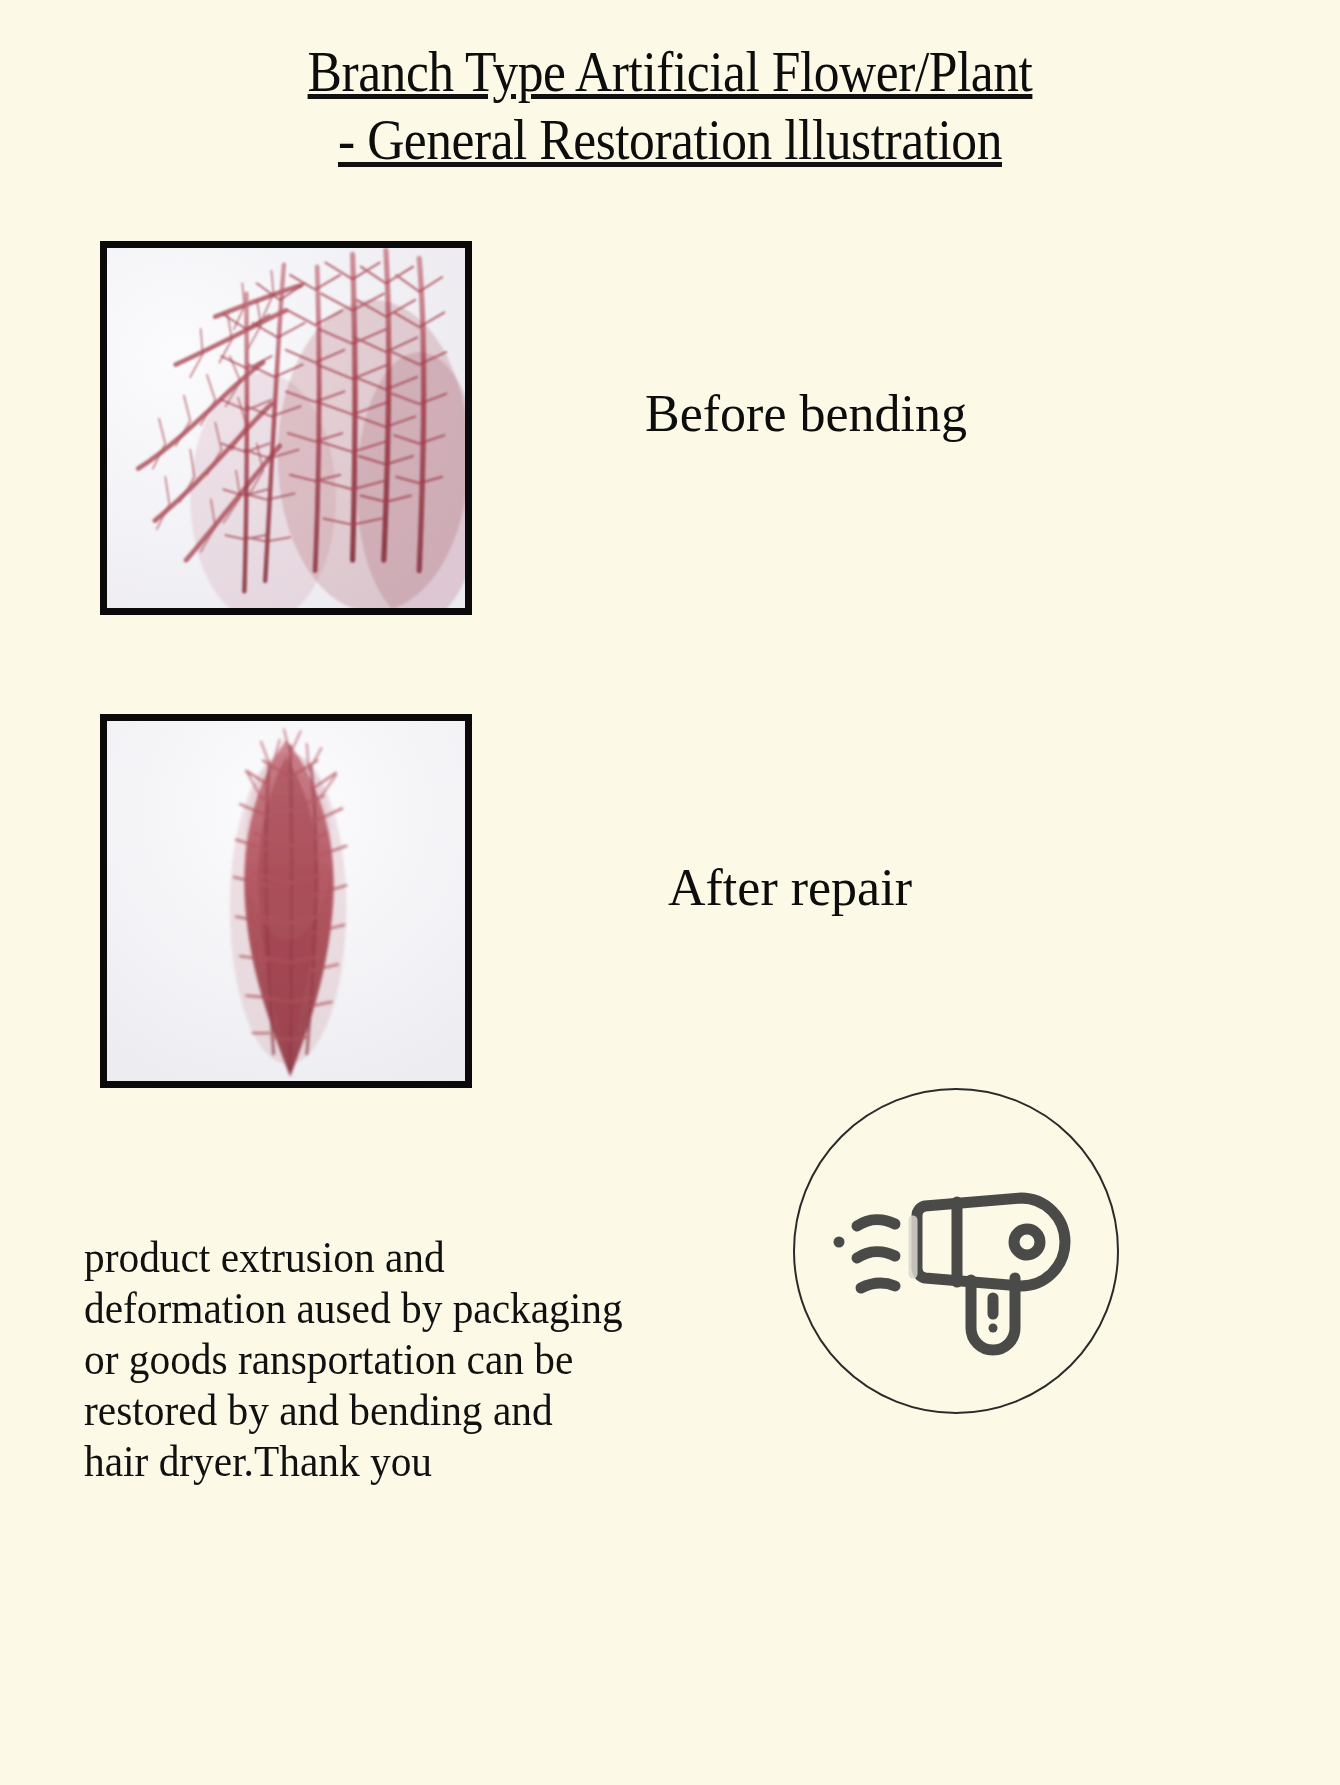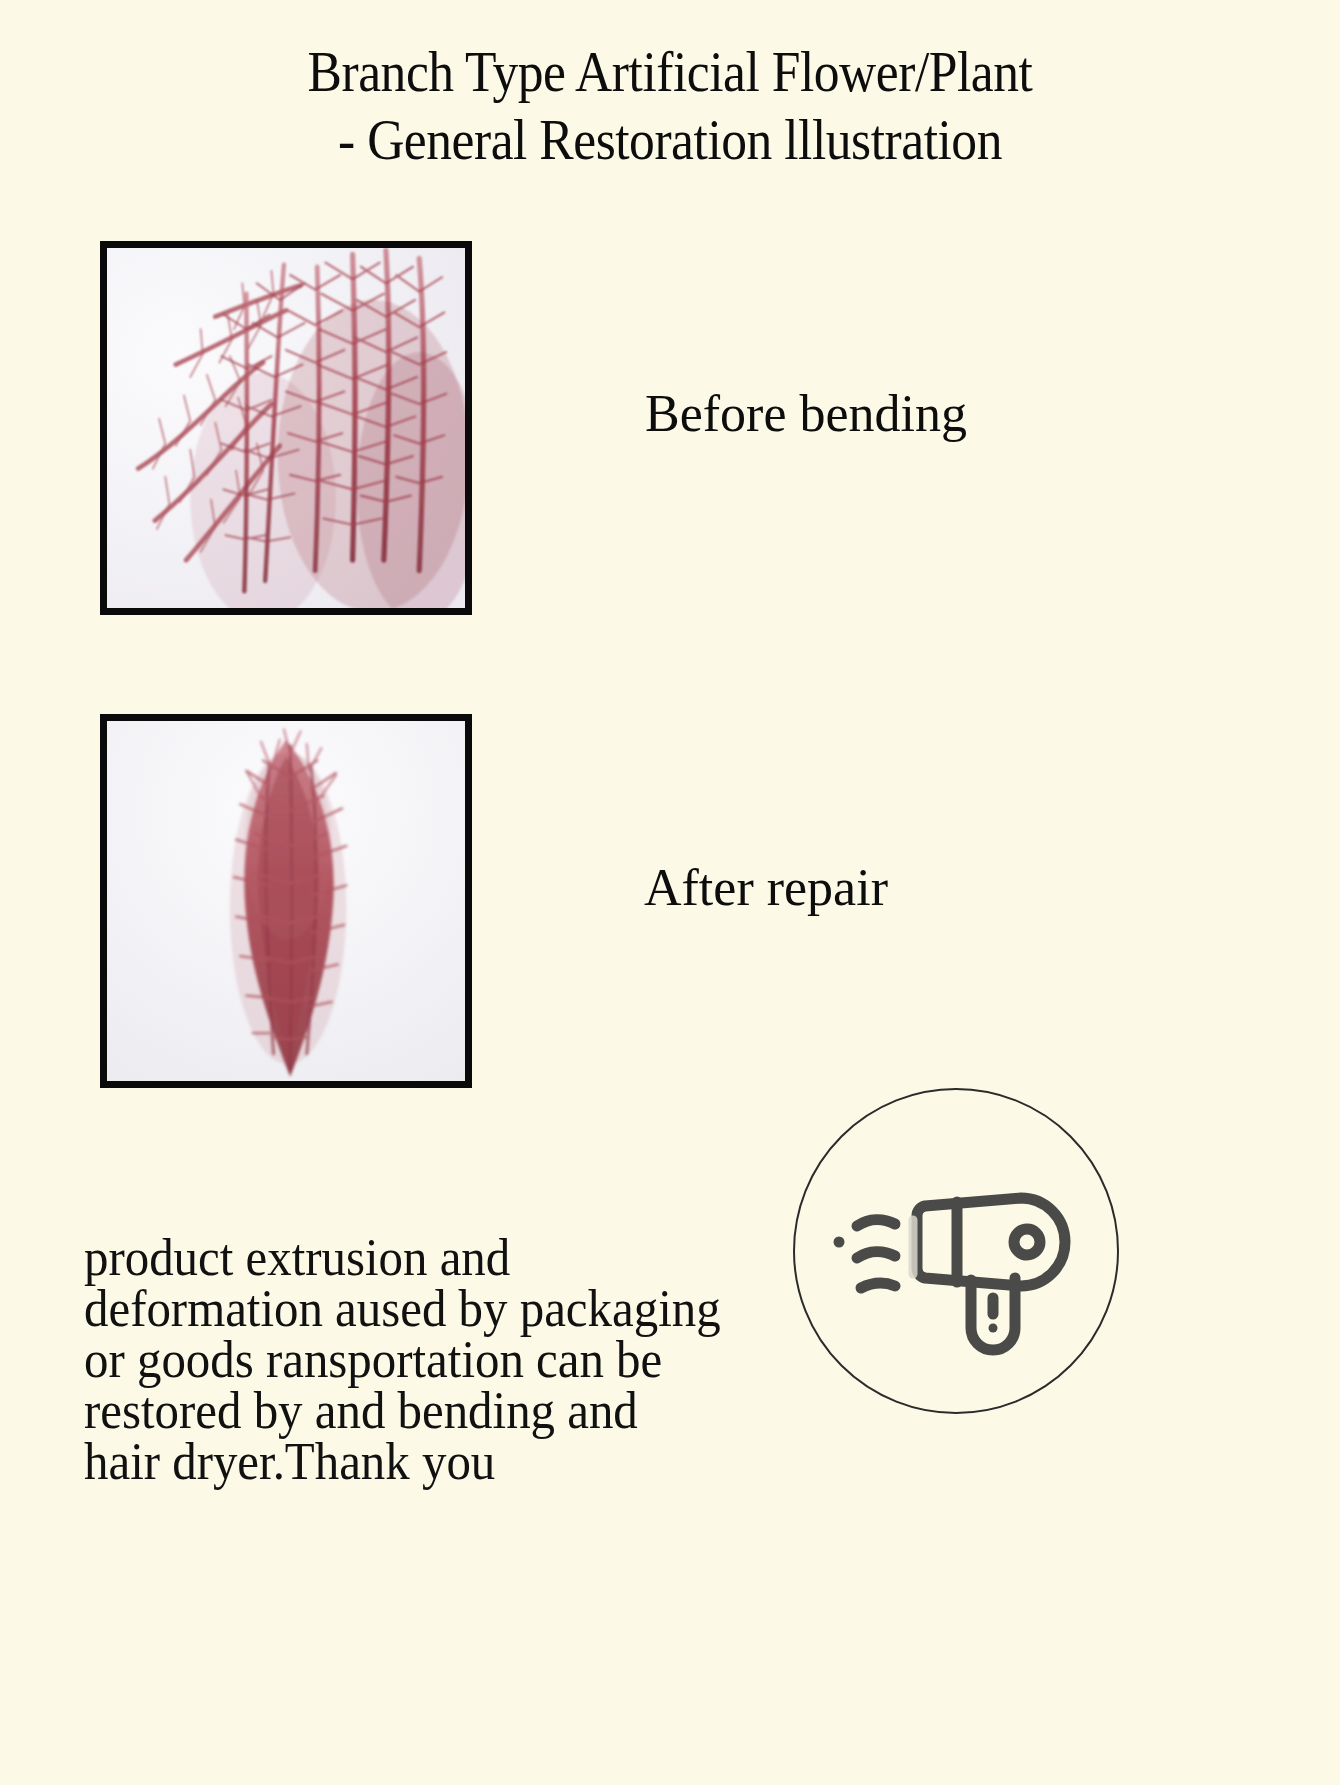--- a/index.html
+++ b/index.html
@@ -16,20 +16,21 @@
     position: relative;
   }
 
   
   .title-block {
     position: absolute;
     top: 38px;
     left: 0;
     width: 1340px;
     text-align: center;
+    text-decoration: underline;
   }
   .title-line {
     font-family: "Liberation Serif", "DejaVu Serif", serif;
     font-size: 56px;
     line-height: 68px;
     letter-spacing: -0.5px;
     color: #0d0d0d;
     transform: scaleX(0.92);
     transform-origin: center center;
     white-space: nowrap;
@@ -62,30 +63,30 @@
 
   
   .caption {
     position: absolute;
     font-family: "Liberation Serif", "DejaVu Serif", serif;
     font-size: 52px;
     color: #0d0d0d;
     white-space: nowrap;
   }
   #caption-before { left: 645px; top: 384px; }
-  #caption-after  { left: 644px; top: 858px; }
+  #caption-after  { left: 668px; top: 858px; }
 
   
   .note {
     position: absolute;
     left: 84px;
     top: 1232px;
     width: 680px;
     font-family: "Liberation Serif", "DejaVu Serif", serif;
-    font-size: 52px;
+    font-size: 44px;
     line-height: 51px;
     color: #111111;
   }
   .note-line {
     transform: scaleX(0.94);
     transform-origin: left center;
     white-space: nowrap;
   }
 
   

